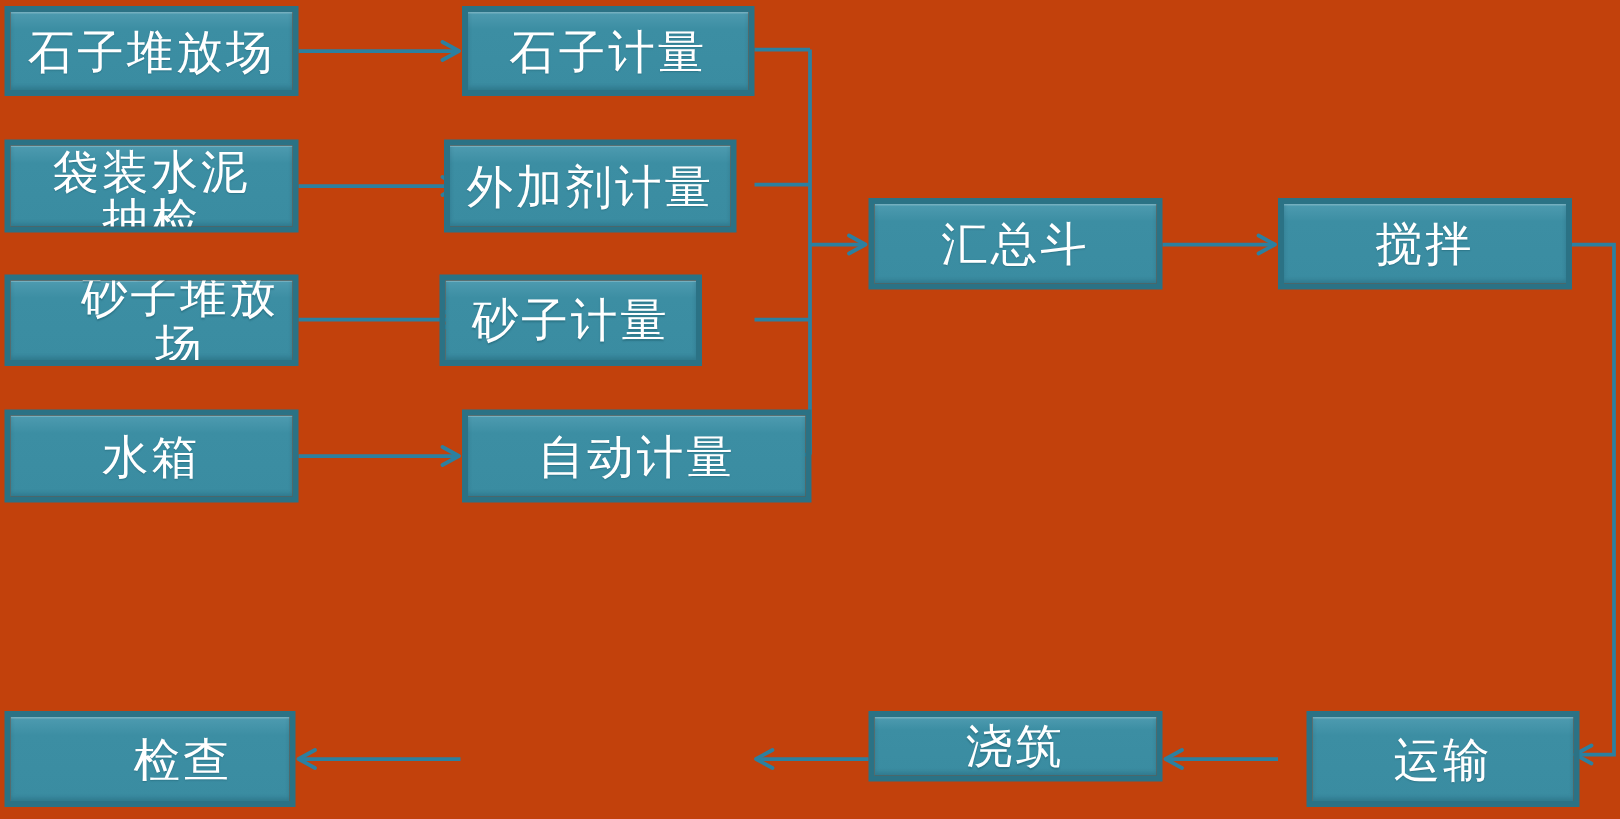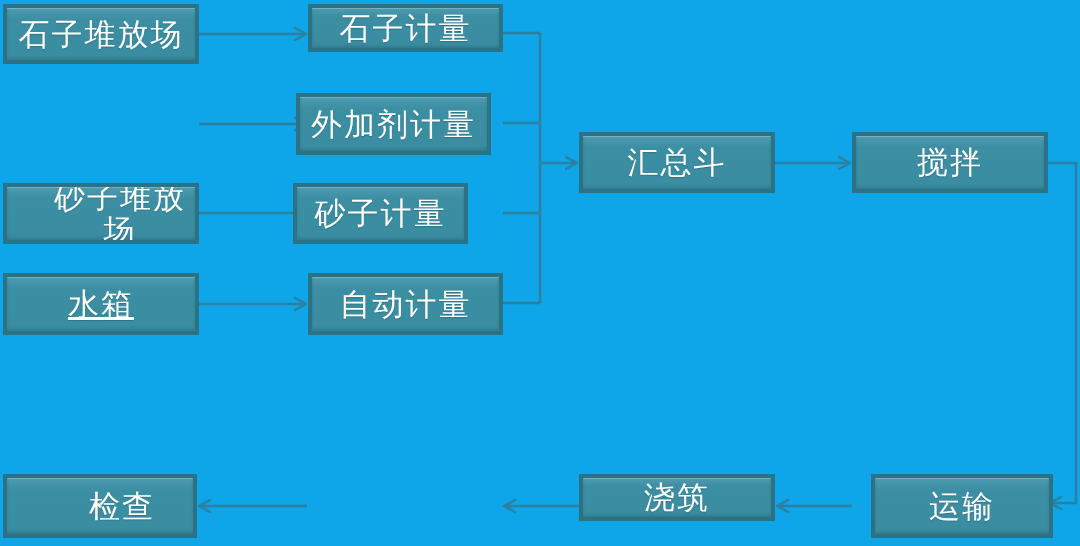--- a/index.html
+++ b/index.html
@@ -4,21 +4,21 @@
 <style>
   html, body {
     margin: 0;
     padding: 0;
     background: #ffffff;
   }
   #stage {
     position: relative;
     width: 1080px;
     height: 546px;
-    background: #0ea5e9;
+    background: #c2410c;
     overflow: hidden;
     font-family: "Liberation Sans", "DejaVu Sans", sans-serif;
   }
   #edges {
     position: absolute;
     left: 0;
     top: 0;
     z-index: 1;
   }
   .node {
@@ -77,36 +77,40 @@
         <polyline points="1048,163 1076,163 1076,503 1051,503" fill="none" stroke="#2c80a0" stroke-width="2.5" marker-end="url(#arrowV)"></polyline>
         <polyline points="852,506 778,506" fill="none" stroke="#2c80a0" stroke-width="2.5" marker-end="url(#arrowV)"></polyline>
         <polyline points="579,506 505,506" fill="none" stroke="#2c80a0" stroke-width="2.5" marker-end="url(#arrowV)"></polyline>
         <polyline points="307,506 200,506" fill="none" stroke="#2c80a0" stroke-width="2.5" marker-end="url(#arrowV)"></polyline>
       </g>
   </svg>
 
 <div class="node" style="left: 3px; top: 4px; width: 196px; height: 60px;">
       <span>石子堆放场</span>
     </div>
+    <div class="node multiline" style="left: 3px; top: 93px; width: 196px; height: 62px;">
+      <span>袋装水泥
+抽检</span>
+    </div>
     <div class="node" style="left: 3px; top: 183px; width: 196px; height: 61px; padding-left: 38px;">
       <span>砂子堆放场</span>
     </div>
-    <div class="node" style="left: 3px; top: 273px; width: 196px; height: 62px; text-decoration: underline;">
+    <div class="node" style="left: 3px; top: 273px; width: 196px; height: 62px;">
       <span>水箱</span>
     </div>
-    <div class="node" style="left: 308px; top: 4px; width: 195px; height: 48px; font-family: Liberation Serif, serif;">
+    <div class="node" style="left: 308px; top: 4px; width: 195px; height: 60px; font-family: Liberation Serif, serif;">
       <span>石子计量</span>
     </div>
     <div class="node" style="left: 296px; top: 93px; width: 195px; height: 62px; justify-content: center;">
       <span>外加剂计量</span>
     </div>
     <div class="node" style="left: 293px; top: 183px; width: 175px; height: 61px;">
       <span>砂子计量</span>
     </div>
-    <div class="node" style="left: 308px; top: 273px; width: 195px; height: 62px;">
+    <div class="node" style="left: 308px; top: 273px; width: 233px; height: 62px;">
       <span>自动计量</span>
     </div>
     <div class="node" style="left: 852px; top: 132px; width: 196px; height: 61px;">
       <span>搅拌</span>
     </div>
     <div class="node" style="left: 579px; top: 132px; width: 196px; height: 61px;">
       <span>汇总斗</span>
     </div>
     <div class="node" style="left: 871px; top: 474px; width: 182px; height: 64px;">
       <span>运输</span>

